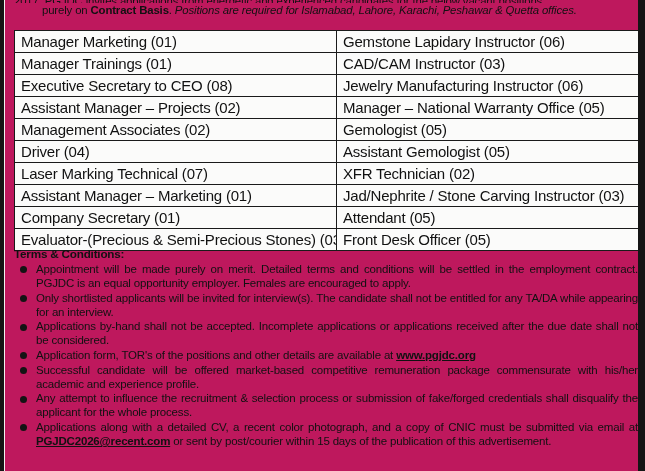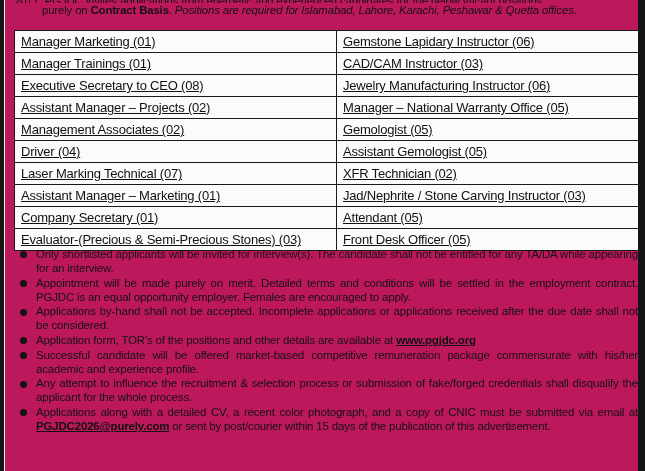--- a/index.html
+++ b/index.html
@@ -69,29 +69,28 @@
     width: 623px;
   }
   table.vac {
     border-collapse: collapse;
     width: 623px;
     table-layout: fixed;
     background: #fbfbfa;
   }
   table.vac td {
     border: 1.4px solid #1a1a1a;
-    font-size: 13px;
+    font-size: 15px;
     line-height: 13px;
     padding: 2.5px 4px 2.5px 6px;
     letter-spacing: -0.2px;
     height: 16px;
     vertical-align: middle;
     white-space: nowrap;
     overflow: hidden;
-    text-decoration: underline;
   }
   table.vac td.c1 { width: 311px; }
   table.vac td.c2 { width: 312px; }
 
   
   .terms {
     position: absolute;
     left: 9px;
     top: 247px;
     width: 624px;
@@ -183,53 +182,54 @@
         </tr>
         <tr>
           <td class="c1">Evaluator-(Precious &amp; Semi-Precious Stones) (03)</td>
           <td class="c2">Front Desk Officer (05)</td>
         </tr>
       </tbody>
     </table>
   </div>
 
   <div class="terms">
+    <div class="terms-title">Terms &amp; Conditions:</div>
     <ul class="term-list">
 
       <li>
         <span class="bullet"></span>
+        <span>Appointment will be made purely on merit. Detailed terms and conditions will be settled in the employment contract. PGJDC is an equal opportunity employer. Females are encouraged to apply.</span>
+      </li>
+
+      <li>
+        <span class="bullet"></span>
         <span>Only shortlisted applicants will be invited for interview(s). The candidate shall not be entitled for any TA/DA while appearing for an interview.</span>
       </li>
 
       <li>
         <span class="bullet"></span>
-        <span>Appointment will be made purely on merit. Detailed terms and conditions will be settled in the employment contract. PGJDC is an equal opportunity employer. Females are encouraged to apply.</span>
-      </li>
-
-      <li>
-        <span class="bullet"></span>
         <span>Applications by-hand shall not be accepted. Incomplete applications or applications received after the due date shall not be considered.</span>
       </li>
 
       <li>
         <span class="bullet"></span>
         <span>Application form, TOR's of the positions and other details are available at </span><span class="u-bold">www.pgjdc.org</span>
       </li>
 
       <li>
         <span class="bullet"></span>
         <span>Successful candidate will be offered market-based competitive remuneration package commensurate with his/her academic and experience profile.</span>
       </li>
 
       <li>
         <span class="bullet"></span>
         <span>Any attempt to influence the recruitment &amp; selection process or submission of fake/forged credentials shall disqualify the applicant for the whole process.</span>
       </li>
 
       <li>
         <span class="bullet"></span>
-        <span>Applications along with a detailed CV, a recent color photograph, and a copy of CNIC must be submitted via email at </span><span class="u-bold">PGJDC2026@purely.com</span><span> or sent by post/courier within </span><span class="nb">15 days</span><span> of the publication of this advertisement.</span>
+        <span>Applications along with a detailed CV, a recent color photograph, and a copy of CNIC must be submitted via email at </span><span class="u-bold">PGJDC2026@recent.com</span><span> or sent by post/courier within </span><span class="nb">15 days</span><span> of the publication of this advertisement.</span>
       </li>
 
     </ul>
   </div>
 
 </div>
 
 </body></html>

